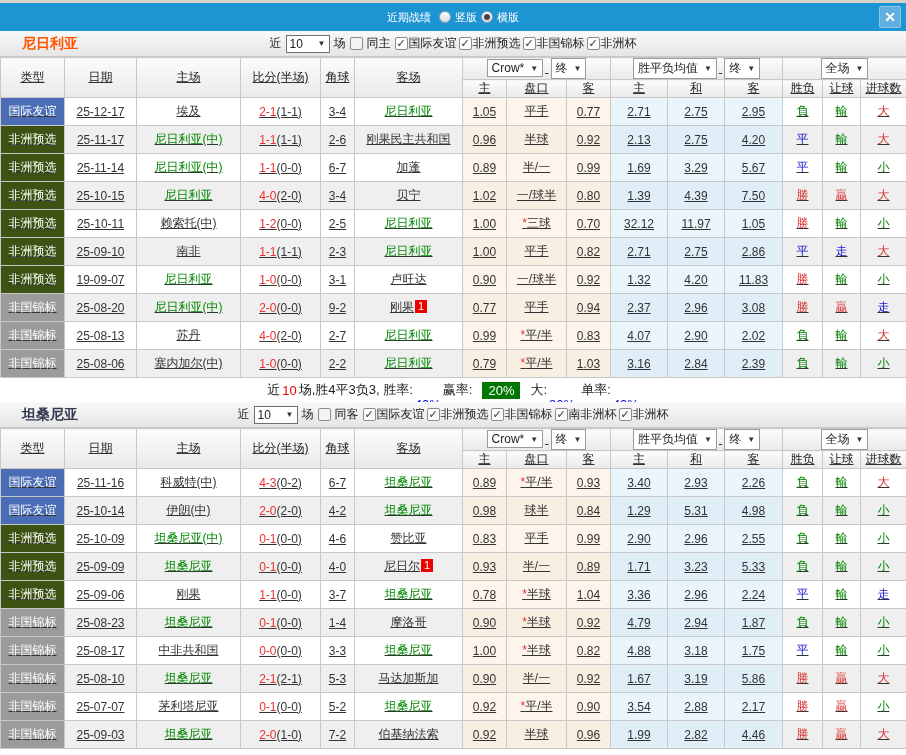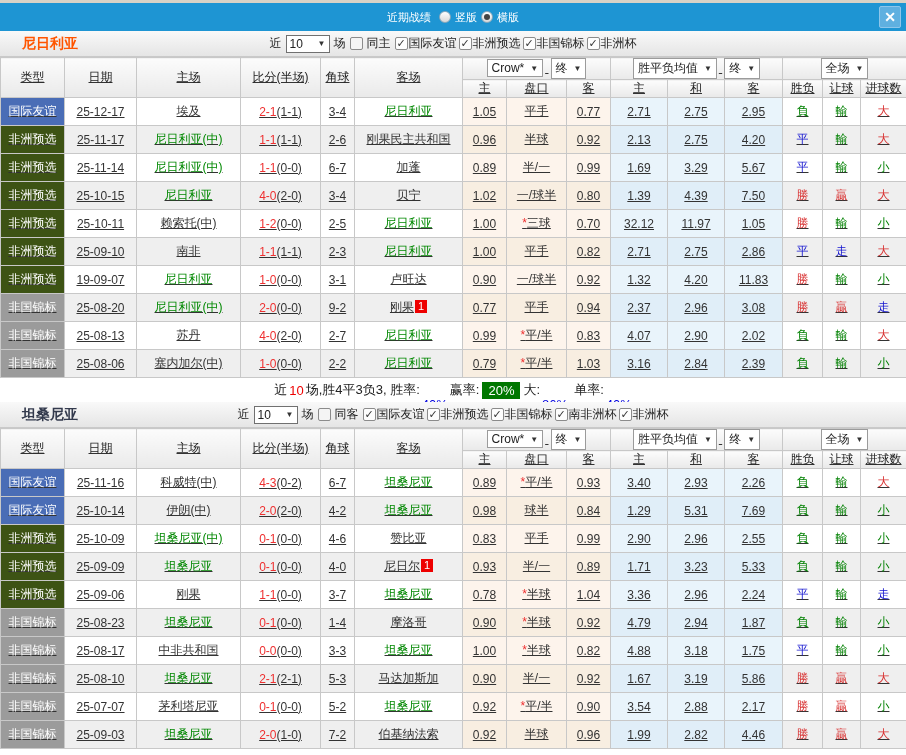--- a/index.html
+++ b/index.html
@@ -52,21 +52,21 @@
   .star { color:#ee2f2f; }
   .res-r { color:#d93434; }
   .res-g { color:#008000; }
   .res-b { color:#1515cf; }
   .card-badge { display:inline-block; background:#ee0000; color:#fff; font-size:11px; line-height:13px; padding:0 3px; margin-left:1px; vertical-align:1px; }
 
   
   .summary { height:24px; display:flex; align-items:center; justify-content:center; gap:2px; font-size:13px; color:#222; }
   .sum-blue { color:#0000e0;margin-top:28px; }
   .sum-red { color:#ee0000; }
-  .win-badge { background:#007700; color:#fff; padding:1px 6px; margin:0 1px; }
+  .win-badge { background:#007700; color:#fff; padding:1px 6px; margin:0 8px; }
 </style>
 </head>
 <body>
 
 <div class="page">
   <div class="top-strip"></div>
 
   <div class="titlebar">
     <span class="title">近期战绩</span>
     <span class="radio-group">
@@ -488,21 +488,21 @@
     <td class="c-date bg-plain">25-10-14</td>
     <td class="c-home bg-plain"><span>伊朗(中)</span></td>
     <td class="c-score bg-plain"><span class="c-ft">2-0</span><span class="c-ht">(2-0)</span></td>
     <td class="c-corner bg-plain">4-2</td>
     <td class="c-away bg-plain"><span class="tm-green">坦桑尼亚</span></td>
     <td class="c-o1 bg-cream">0.98</td>
     <td class="c-hc bg-cream">球半</td>
     <td class="c-o2 bg-cream">0.84</td>
     <td class="c-m1 bg-blue">1.29</td>
     <td class="c-m2 bg-blue">5.31</td>
-    <td class="c-m3 bg-blue">7.69</td>
+    <td class="c-m3 bg-blue">4.98</td>
     <td class="c-r1 bg-plain res-g">負</td>
     <td class="c-r2 bg-plain res-g">輸</td>
     <td class="c-r3 bg-plain res-g">小</td>
   </tr>
         <tr>
     <td class="c-type tc-q">非洲预选</td>
     <td class="c-date bg-plain">25-10-09</td>
     <td class="c-home bg-plain"><span class="tm-green">坦桑尼亚(中)</span></td>
     <td class="c-score bg-plain"><span class="c-ft">0-1</span><span class="c-ht">(0-0)</span></td>
     <td class="c-corner bg-plain">4-6</td>

